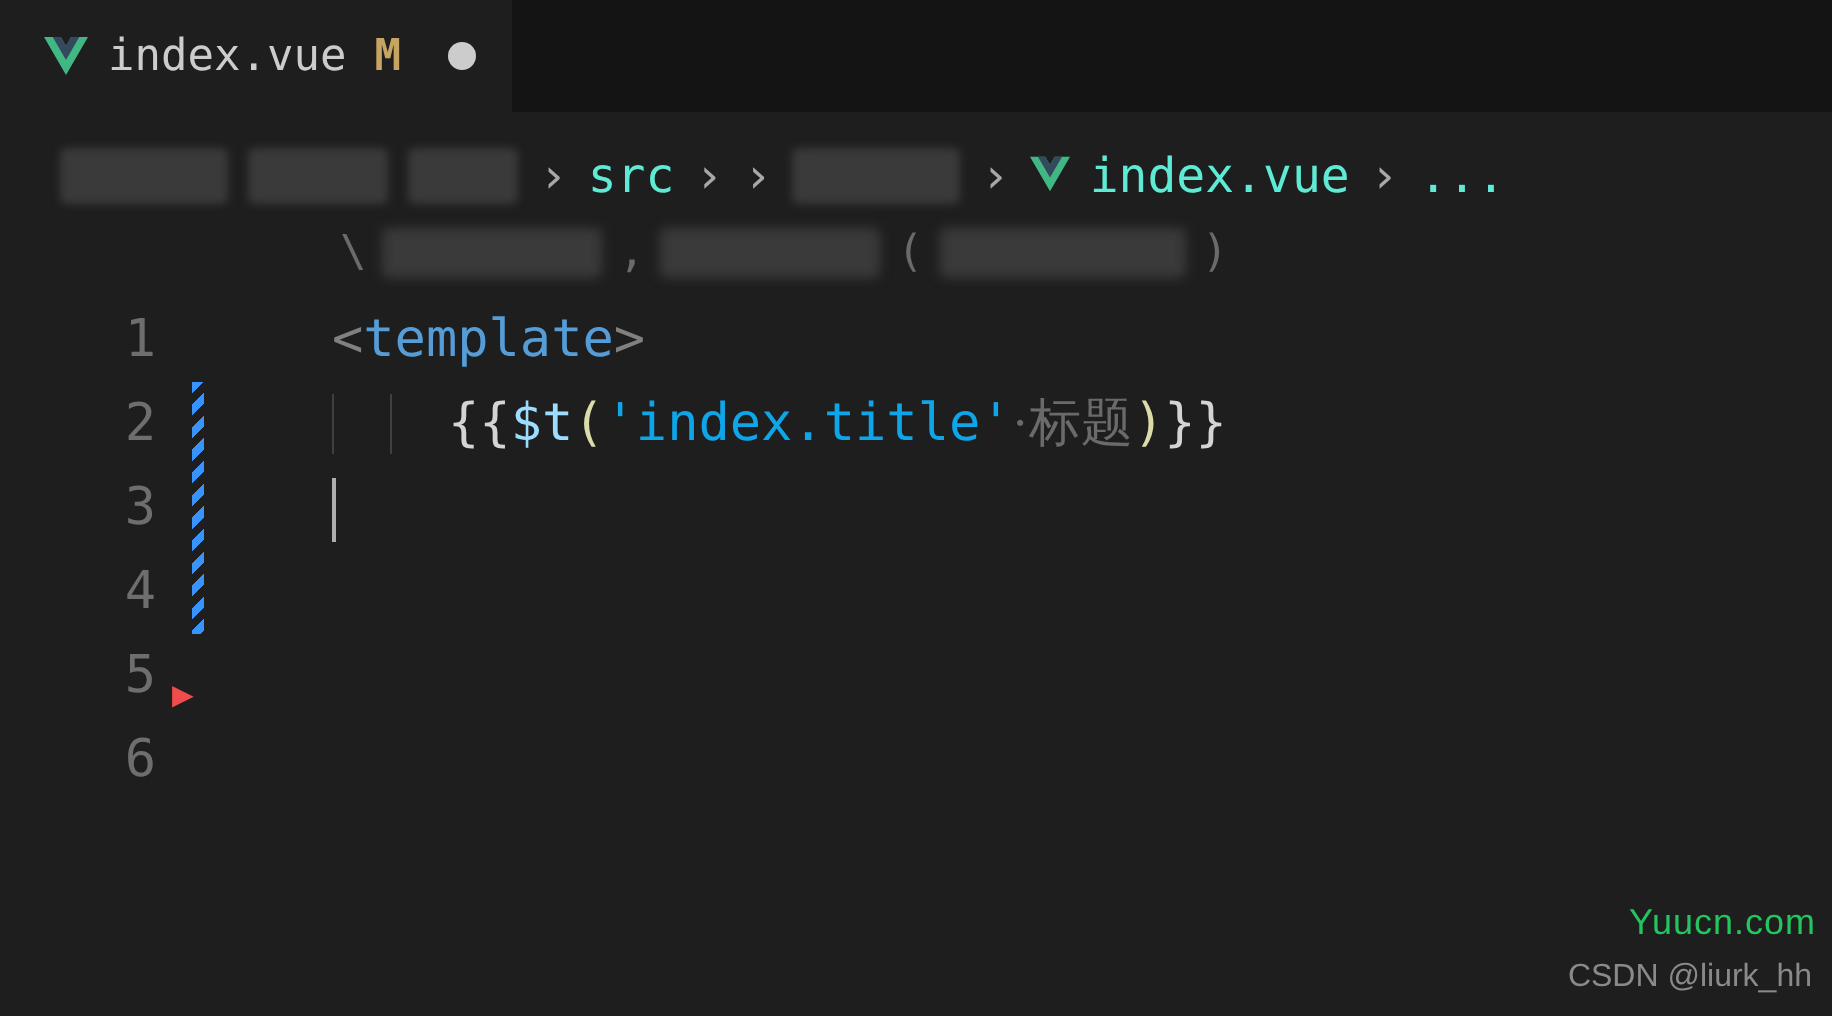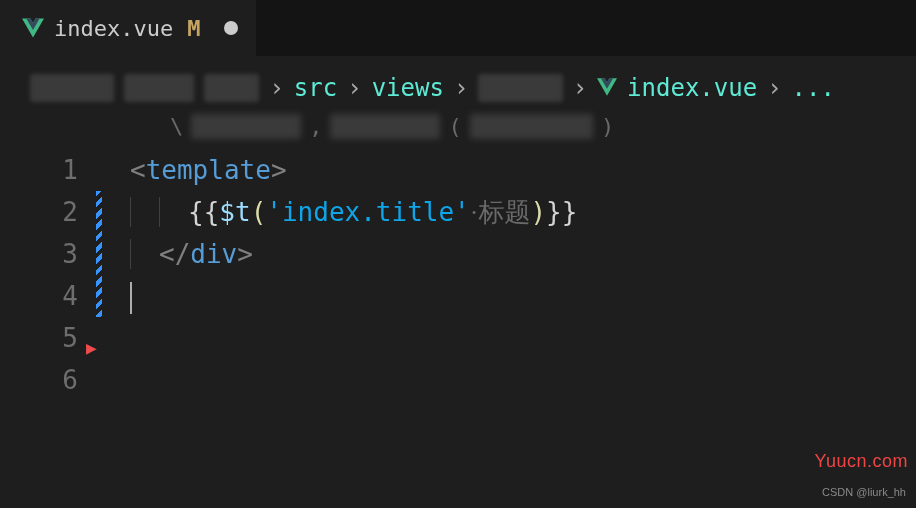--- a/index.html
+++ b/index.html
@@ -106,21 +106,21 @@
     position: absolute;
     left: -10px;
     top: 178px;
     color: #f14c4c;
     font-size: 18px;
   }
   .code {
     position: relative;
     padding-left: 24px;
   }
-  .code-line { height: 42px; white-space: pre; }
+  .code-line { height: 42px; white-space: pre; margin-left: 36px; }
   .indent-guide {
     border-left: 1px solid #404040;
     padding-left: 28px;
   }
   .cursor-line {
     width: 2px;
     height: 32px;
     background: #aeafad;
     display: inline-block;
     vertical-align: middle;
@@ -136,33 +136,33 @@
     color: #0ea5e9;
     text-decoration-color: rgba(206,145,120,0.35);
     text-underline-offset: 4px;
   }
   .tk-dim { color: #6a6a6a; font-family: Liberation Serif, serif; }
 
   .watermark {
     position: absolute;
     right: 8px;
     bottom: 36px;
-    color: #ef4444;
+    color: #22c55e;
     font-family: sans-serif;
     font-size: 18px;
     font-weight: 500;
     letter-spacing: 0.5px;
   }
   .credit {
     position: absolute;
     right: 10px;
     bottom: 10px;
     color: #8a8a8a;
     font-family: sans-serif;
-    font-size: 11px;
+    font-size: 16px;
   }
 </style>
 </head>
 <body>
 
 <div class="tab-bar">
   <div class="tab">
     <span class="vue-icon">
       <svg width="22" height="20" viewBox="0 0 256 221">
         <path fill="#41B883" d="M204.8 0H256L128 221 0 0h97.9l30.1 51.6L157.4 0z"></path>
@@ -175,21 +175,20 @@
   </div>
 </div>
 
 <div class="breadcrumb">
   <span class="crumb-obscured">pa···</span>
   <span class="crumb-obscured">·· ·</span>
   <span class="crumb-obscured">··l</span>
   <span class="crumb-sep">›</span>
   <span class="crumb-part">src</span>
   <span class="crumb-sep">›</span>
-  <span class="crumb-part">views</span>
   <span class="crumb-sep">›</span>
   <span class="crumb-obscured">l···.</span>
   <span class="crumb-sep">›</span>
   <span>
     <svg width="20" height="18" viewBox="0 0 256 221">
       <path fill="#41B883" d="M204.8 0H256L128 221 0 0h97.9l30.1 51.6L157.4 0z"></path>
       <path fill="#35495E" d="M50.6 0L128 133.6 205.4 0h-48L128 51.6 97.9 0z"></path>
     </svg>
   </span>
   <span class="crumb-part">index.vue</span>
@@ -216,19 +215,18 @@
     <div class="ln">5</div>
     <div class="ln">6</div>
   </div>
   <div class="git-gutter">
     <div class="git-bar"></div>
     <div class="fold-arrow">▶</div>
   </div>
   <div class="code">
     <div class="code-line"><span class="tk-bracket">&lt;</span><span class="tk-tag">template</span><span class="tk-bracket">&gt;</span></div>
     <div class="code-line"><span class="indent-guide"></span><span class="indent-guide"></span><span class="tk-delim">{{</span><span class="tk-var">$t</span><span class="tk-paren-y">(</span><span class="tk-string">'index.title'</span><span class="tk-dim">·标题</span><span class="tk-paren-y">)</span><span class="tk-delim">}}</span></div>
-    <div class="code-line"><span class="indent-guide"></span><span class="tk-bracket">&lt;/</span><span class="tk-tag">div</span><span class="tk-bracket">&gt;</span></div>
     <div class="code-line"><span class="cursor-line"></span></div>
   </div>
 </div>
 
 <div class="watermark">Yuucn.com</div>
 <div class="credit">CSDN @liurk_hh</div>
 
 </body></html>

